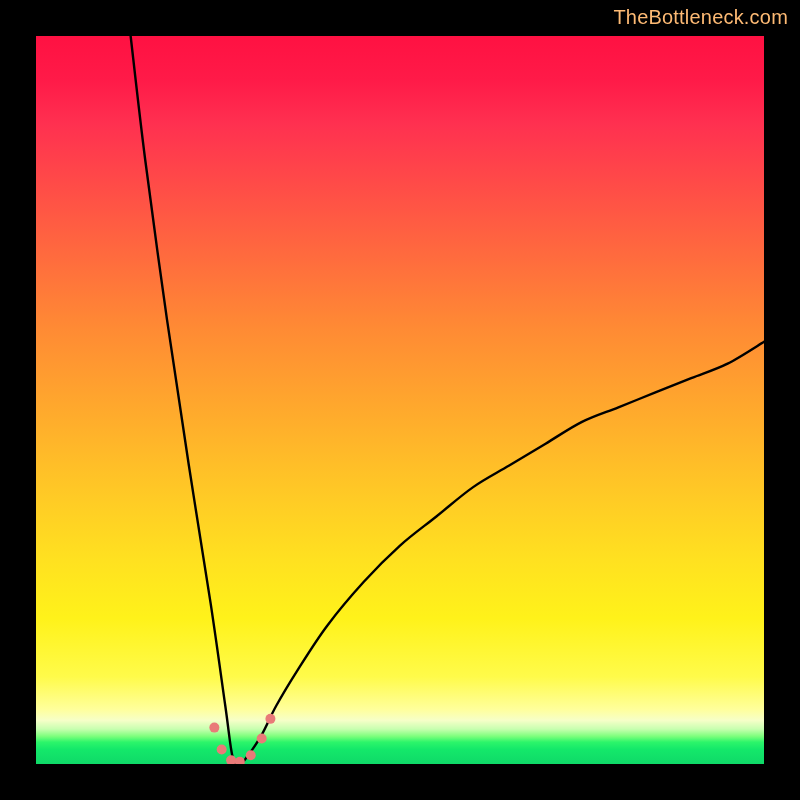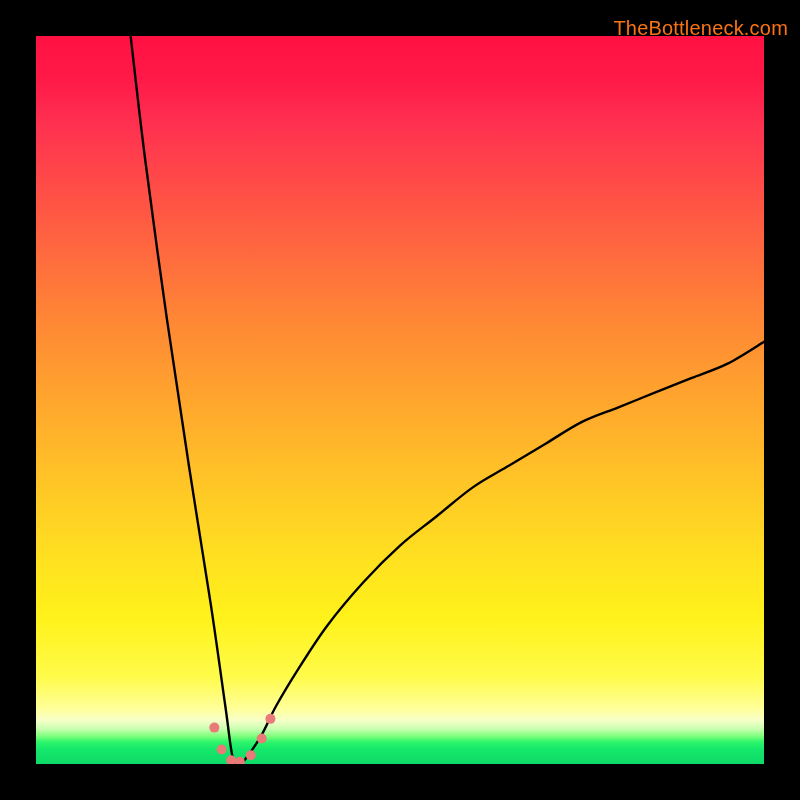--- a/index.html
+++ b/index.html
@@ -43,23 +43,23 @@
         #f6ffc8 94%,
         #c8ffb0 95.2%,
         #7cff7c 96.2%,
         #2cf56a 97%,
         #14e86a 98%,
         #0fd968 100%
       );
   }
   .watermark {
     position: absolute;
-    top: 17px;
+    top: 6px;
     right: 12px;
-    color: #f97316;
+    color: #fdba74;
     font-size: 20px;
     letter-spacing: 0.2px;
     user-select: none;
   }
   svg.curve {
     position: absolute;
     top: 0;
     left: 0;
     width: 728px;
     height: 728px;

